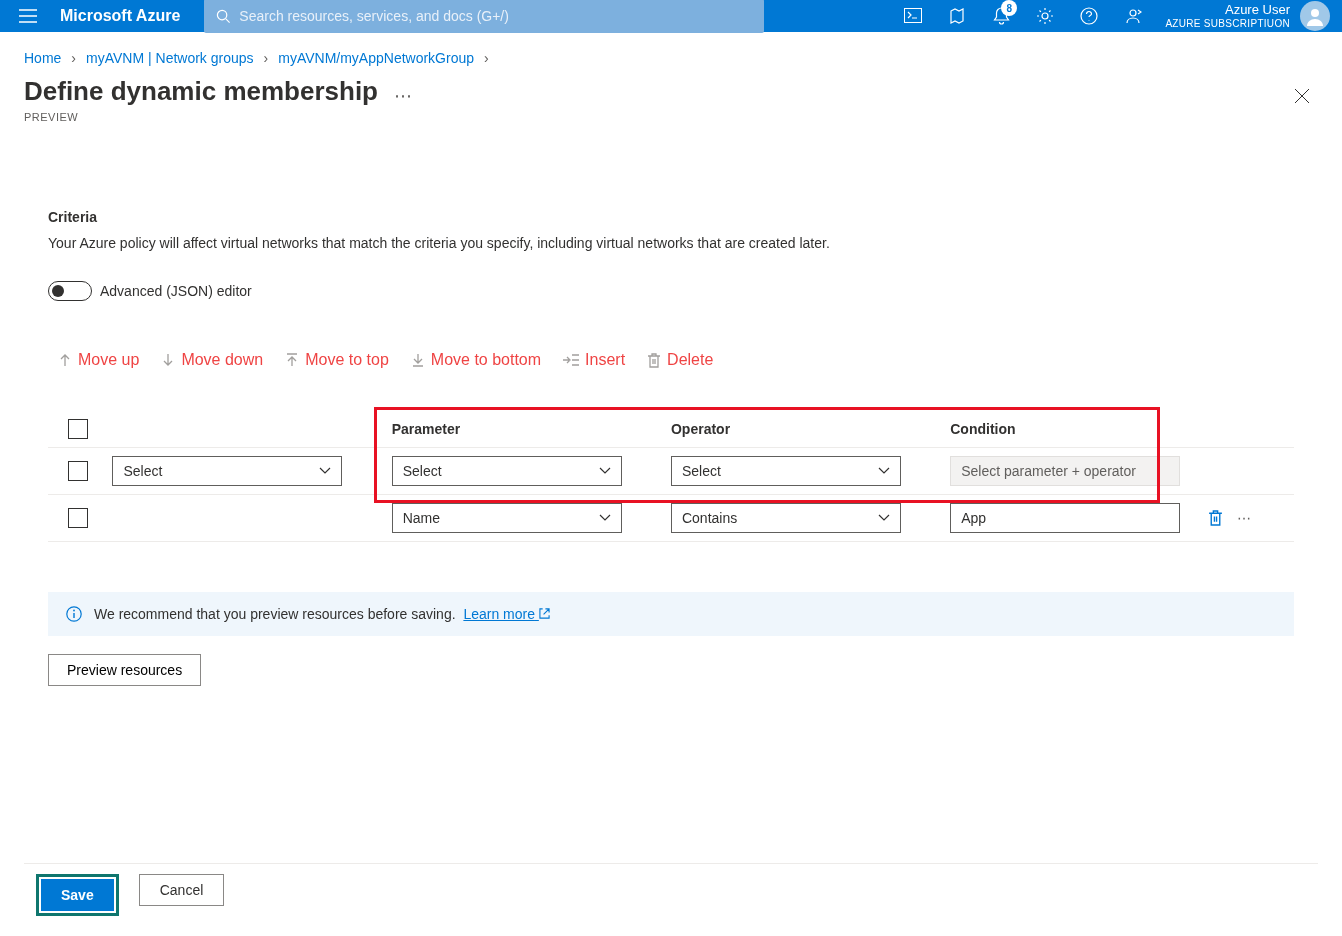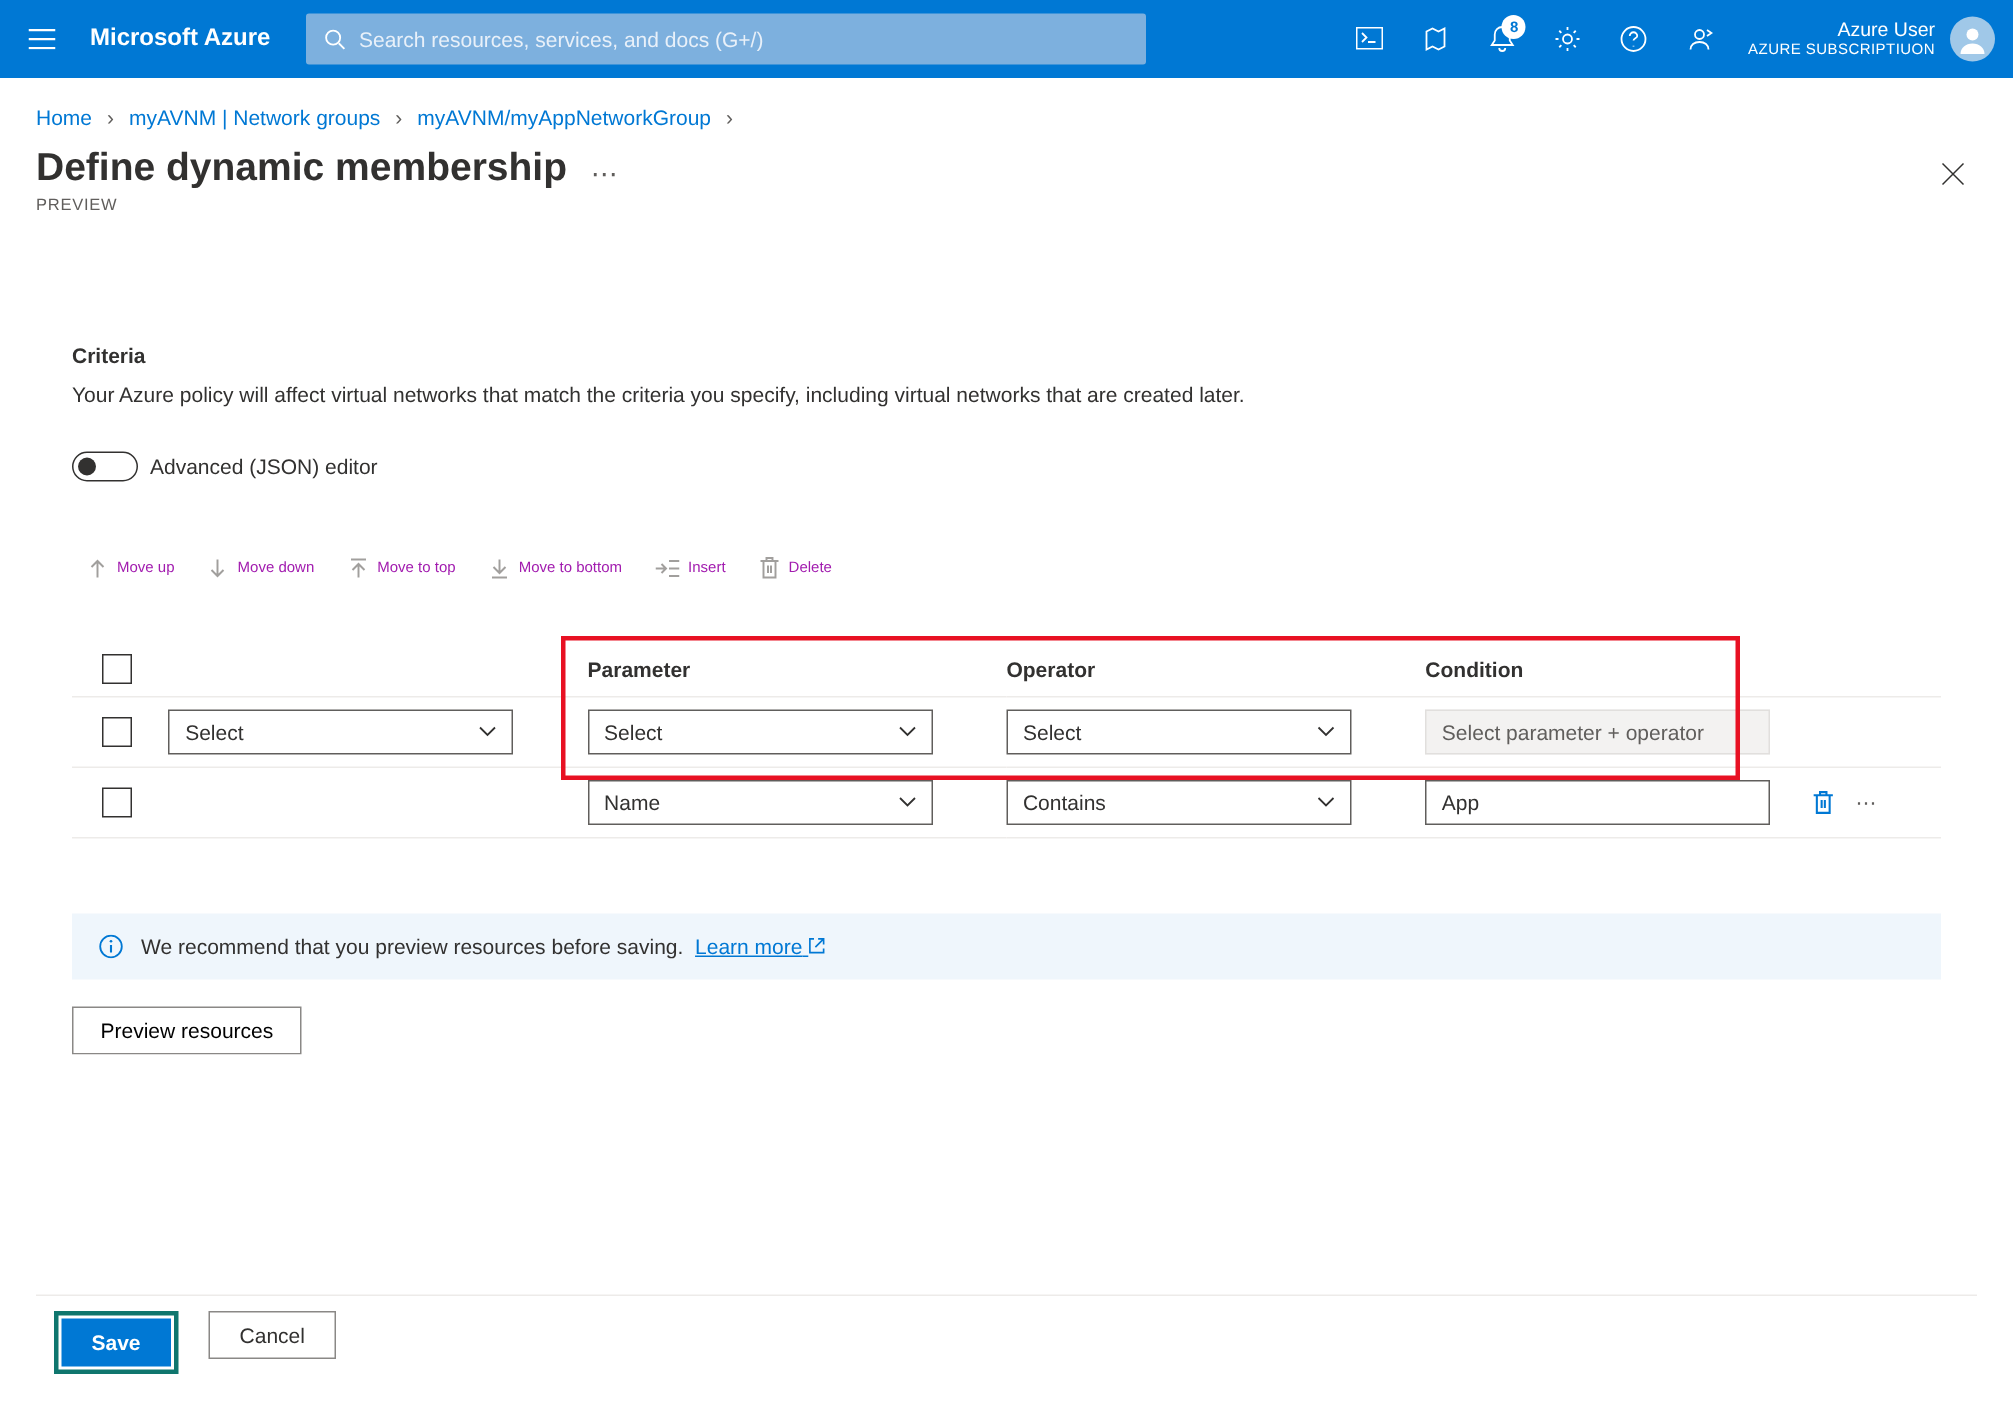--- a/index.html
+++ b/index.html
@@ -1,19 +1,19 @@
 <!DOCTYPE html>
 <html><head>
 <meta charset="utf-8">
 <style>
   * { box-sizing: border-box; margin: 0; padding: 0; font-family: "Segoe UI", -apple-system, BlinkMacSystemFont, sans-serif; }
   body { background: #fff; color: #323130; font-size: 14px; }
   
   
-  .topbar { background: #0078d4; height: 52px; display: flex; align-items: center; padding: 0 8px; color: #fff; }
+  .topbar { background: #0078d4; height: 32px; display: flex; align-items: center; padding: 0 8px; color: #fff; }
   .hamburger { width: 40px; height: 40px; display: flex; align-items: center; justify-content: center; cursor: pointer; }
   .brand { font-weight: 600; font-size: 16px; margin-left: 12px; margin-right: 24px; white-space: nowrap; }
   .search-box { flex: 0 0 560px; height: 34px; background: #7db0de; border-radius: 2px; display: flex; align-items: center; padding: 0 12px; color: #fff; }
   .search-box input { background: transparent; border: none; outline: none; color: #0c4a6e; font-size: 14px; flex: 1; margin-left: 8px; }
   .search-box input::placeholder { color: #e8f0f9; }
   .topbar-spacer { flex: 1; }
   .topbar-icons { display: flex; align-items: center; gap: 4px; }
   .topbar-icon { width: 40px; height: 40px; display: flex; align-items: center; justify-content: center; cursor: pointer; position: relative; }
   .badge { position: absolute; top: 4px; right: 4px; background: #fff; color: #0078d4; border-radius: 50%; width: 16px; height: 16px; font-size: 10px; font-weight: 600; display: flex; align-items: center; justify-content: center; }
   .user-block { display: flex; align-items: center; gap: 10px; margin-left: 12px; margin-right: 4px; }
@@ -44,21 +44,21 @@
   .section-desc { margin-top: 10px; font-size: 14px; }
 
   
   .toggle-row { display: flex; align-items: center; gap: 8px; margin-top: 30px; }
   .toggle { width: 44px; height: 20px; border: 1px solid #323130; border-radius: 10px; position: relative; cursor: pointer; }
   .toggle-knob { position: absolute; left: 3px; top: 3px; width: 12px; height: 12px; background: #323130; border-radius: 50%; }
   .toggle-label { font-size: 14px; }
 
   
   .toolbar { display: flex; align-items: center; gap: 22px; margin-top: 50px; padding-left: 10px; }
-  .toolbar-btn { display: flex; align-items: center; gap: 6px; color: #a21caf; font-size: 10px; cursor: pointer; }
+  .toolbar-btn { display: flex; align-items: center; gap: 6px; color: #ef4444; font-size: 16px; cursor: pointer; }
   
   
   .grid-wrap { margin-top: 42px; }
   .grid { width: 100%; border-collapse: collapse; }
   .grid th, .grid td { text-align: left; padding: 8px 10px 8px 0; vertical-align: middle; }
   .grid thead th { font-weight: 600; font-size: 14px; border-bottom: 1px solid #edebe9; }
   .grid tbody tr { border-bottom: 1px solid #edebe9; }
   .col-chk { width: 60px; padding-left: 20px !important; }
   .col-and { width: 260px; }
   .col-param { width: 260px; }

